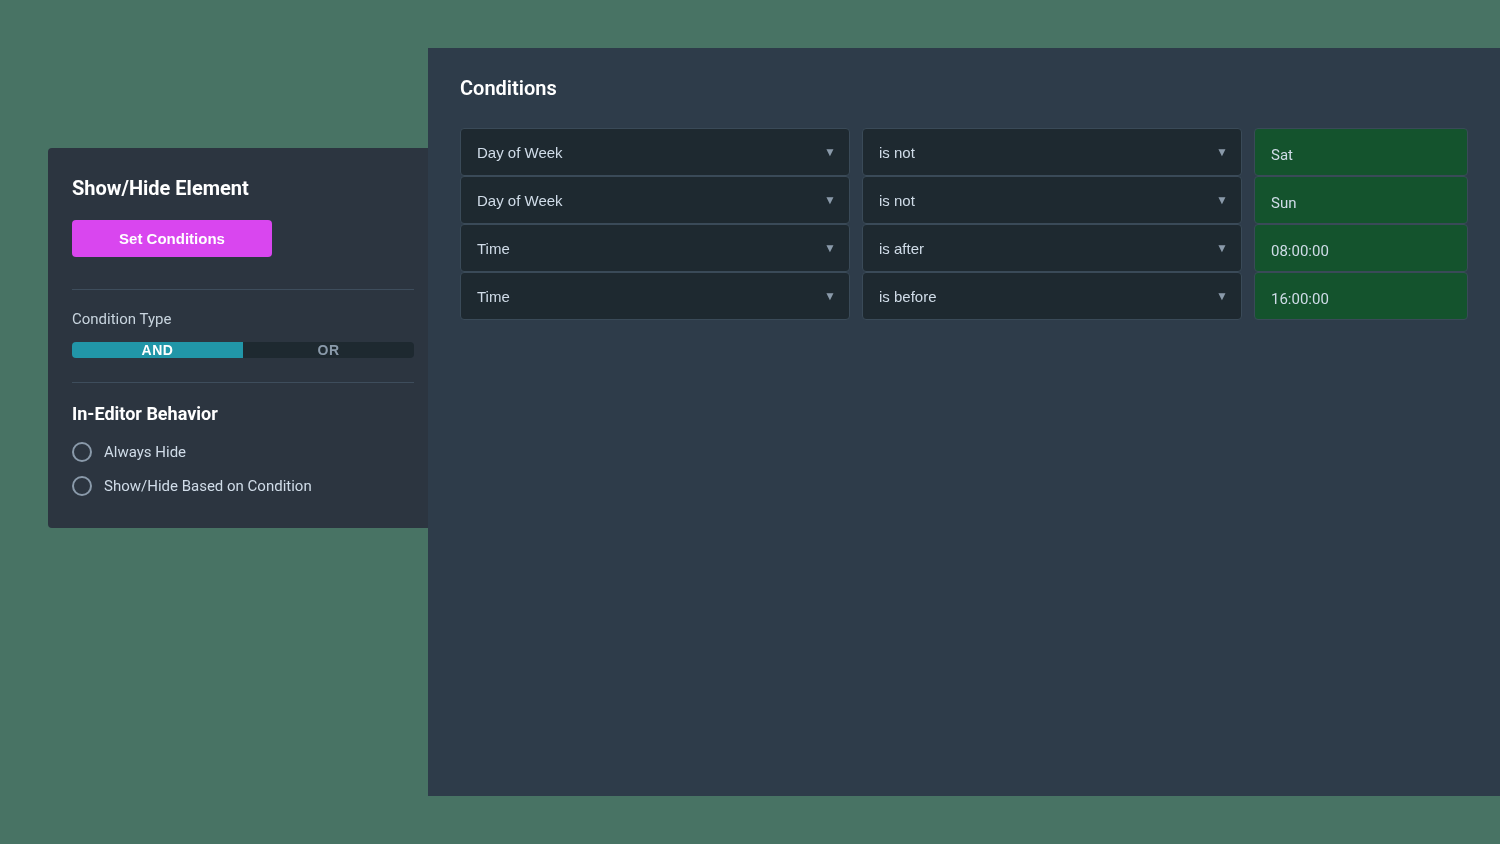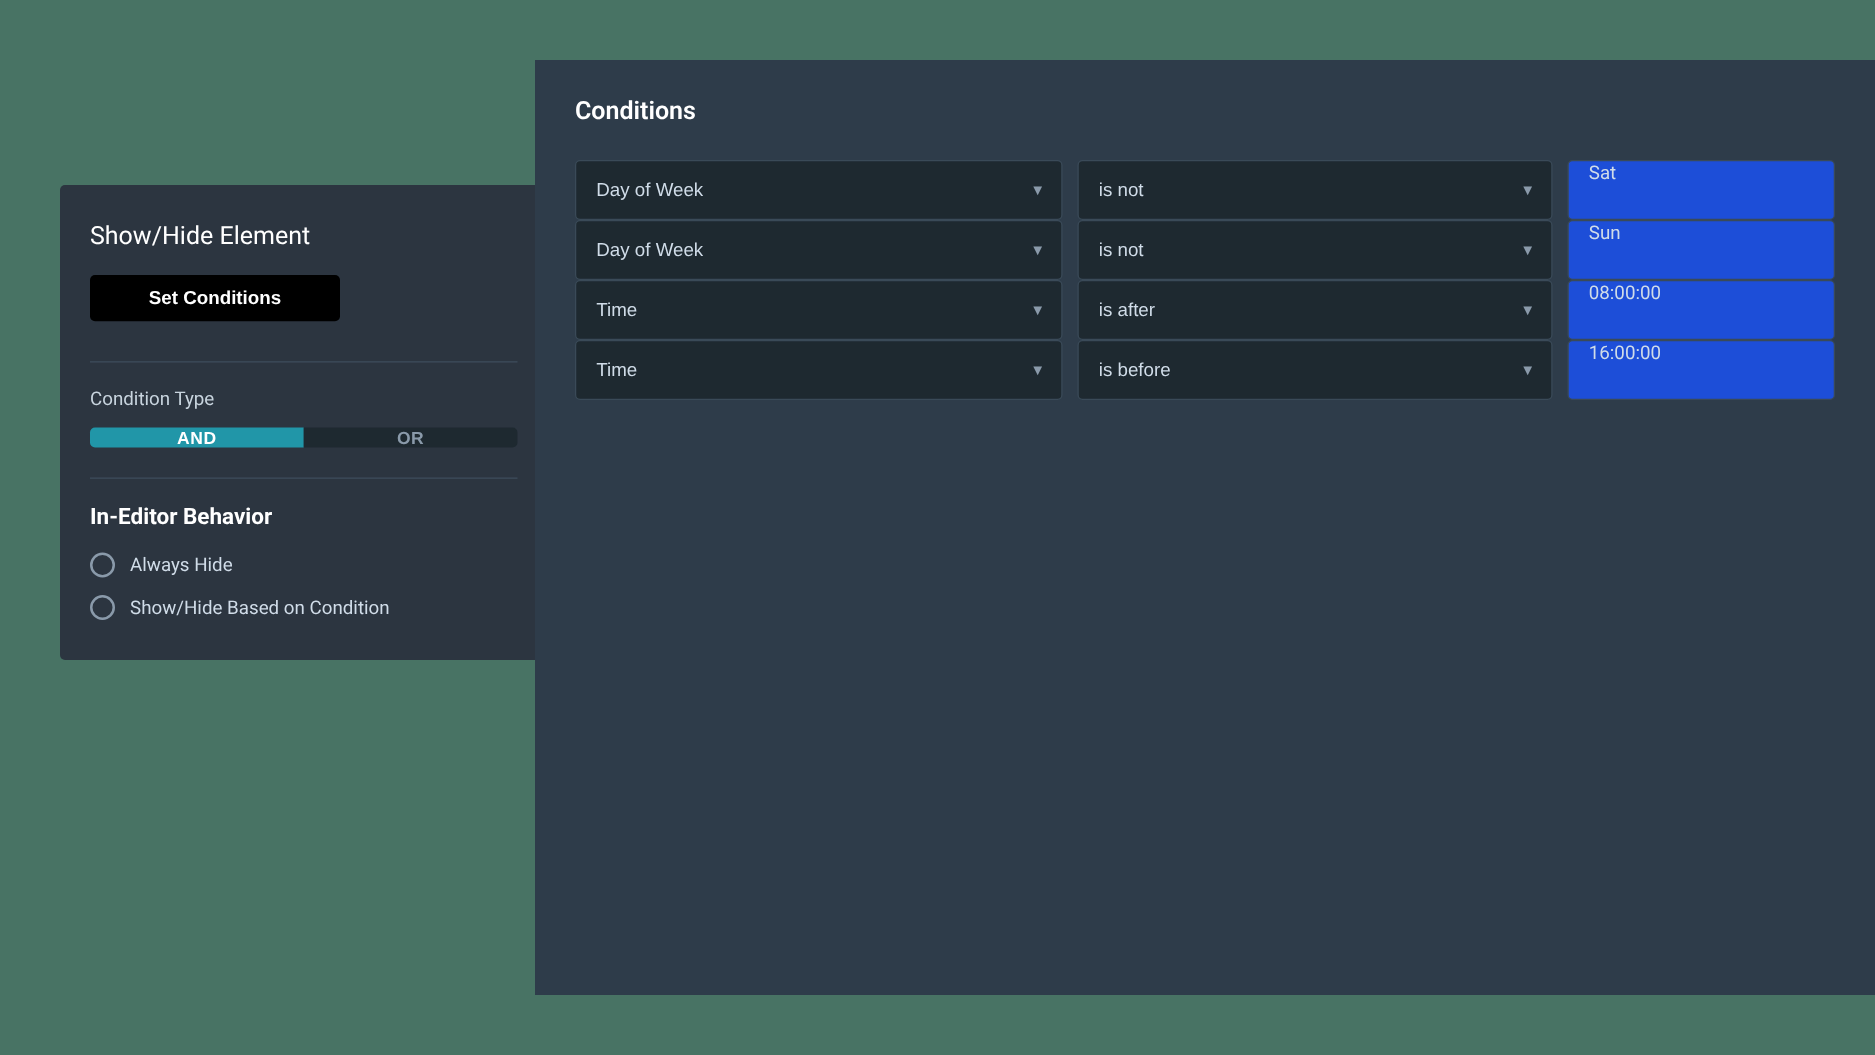--- a/index.html
+++ b/index.html
@@ -26,27 +26,27 @@
       top: 148px;
       width: 390px;
       background: #2c3540;
       border-radius: 4px;
       padding: 28px 24px 32px;
       color: #e0e6ec;
     }
 
     .panel-title {
       font-size: 20px;
-      font-weight: 400;
+      font-weight: 700;
       color: #ffffff;
       margin-bottom: 20px;
     }
 
     .set-conditions-btn {
-      background: #000000;
+      background: #d946ef;
       color: #ffffff;
       border: none;
       border-radius: 4px;
       padding: 10px 20px;
       font-size: 15px;
       font-weight: 600;
       cursor: pointer;
       width: 200px;
       margin-bottom: 28px;
     }
@@ -204,26 +204,26 @@
       width: 390px;
     }
 
     .select-operator {
       width: 380px;
     }
 
     .select-value {
       flex: 1;
       min-width: 120px;
-      background: #1d4ed8;
+      background: #14532d;
       border: 1px solid #3a4a58;
       border-radius: 4px;
       color: #d0dce8;
       font-size: 15px;
-      padding: 0 16px;
+      padding: 17px 16px;
       height: 48px;
       overflow: hidden;
       white-space: nowrap;
     }
 
     .add-condition-btn {
       background: transparent;
       border: 2px solid #5a7080;
       border-radius: 4px;
       color: #d0dce8;

